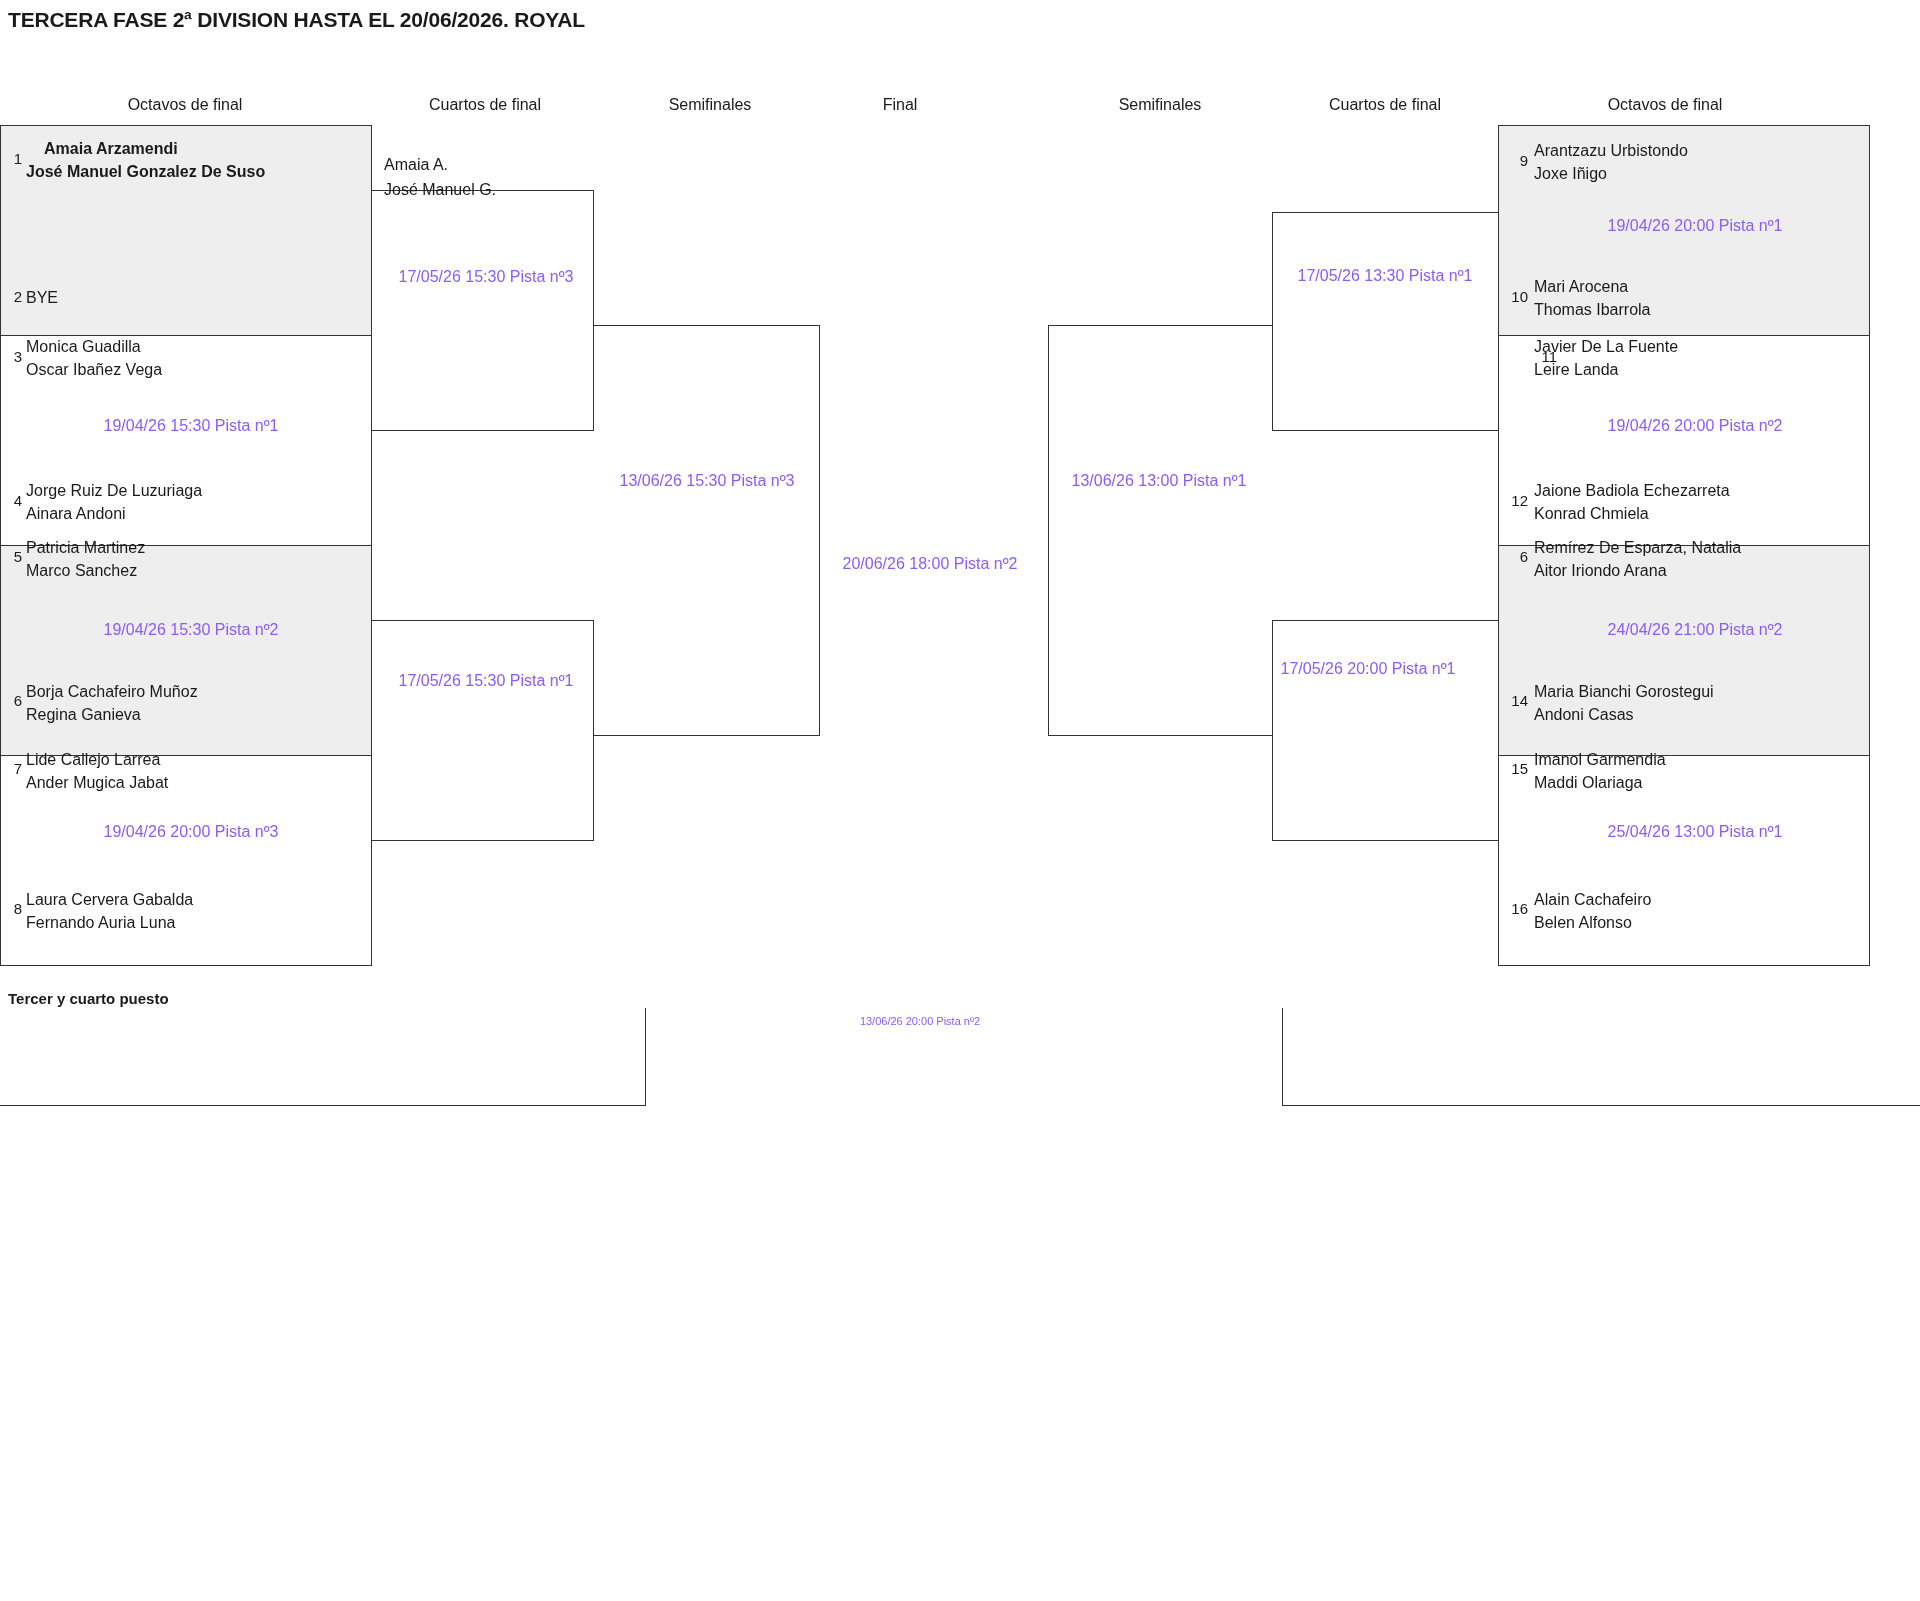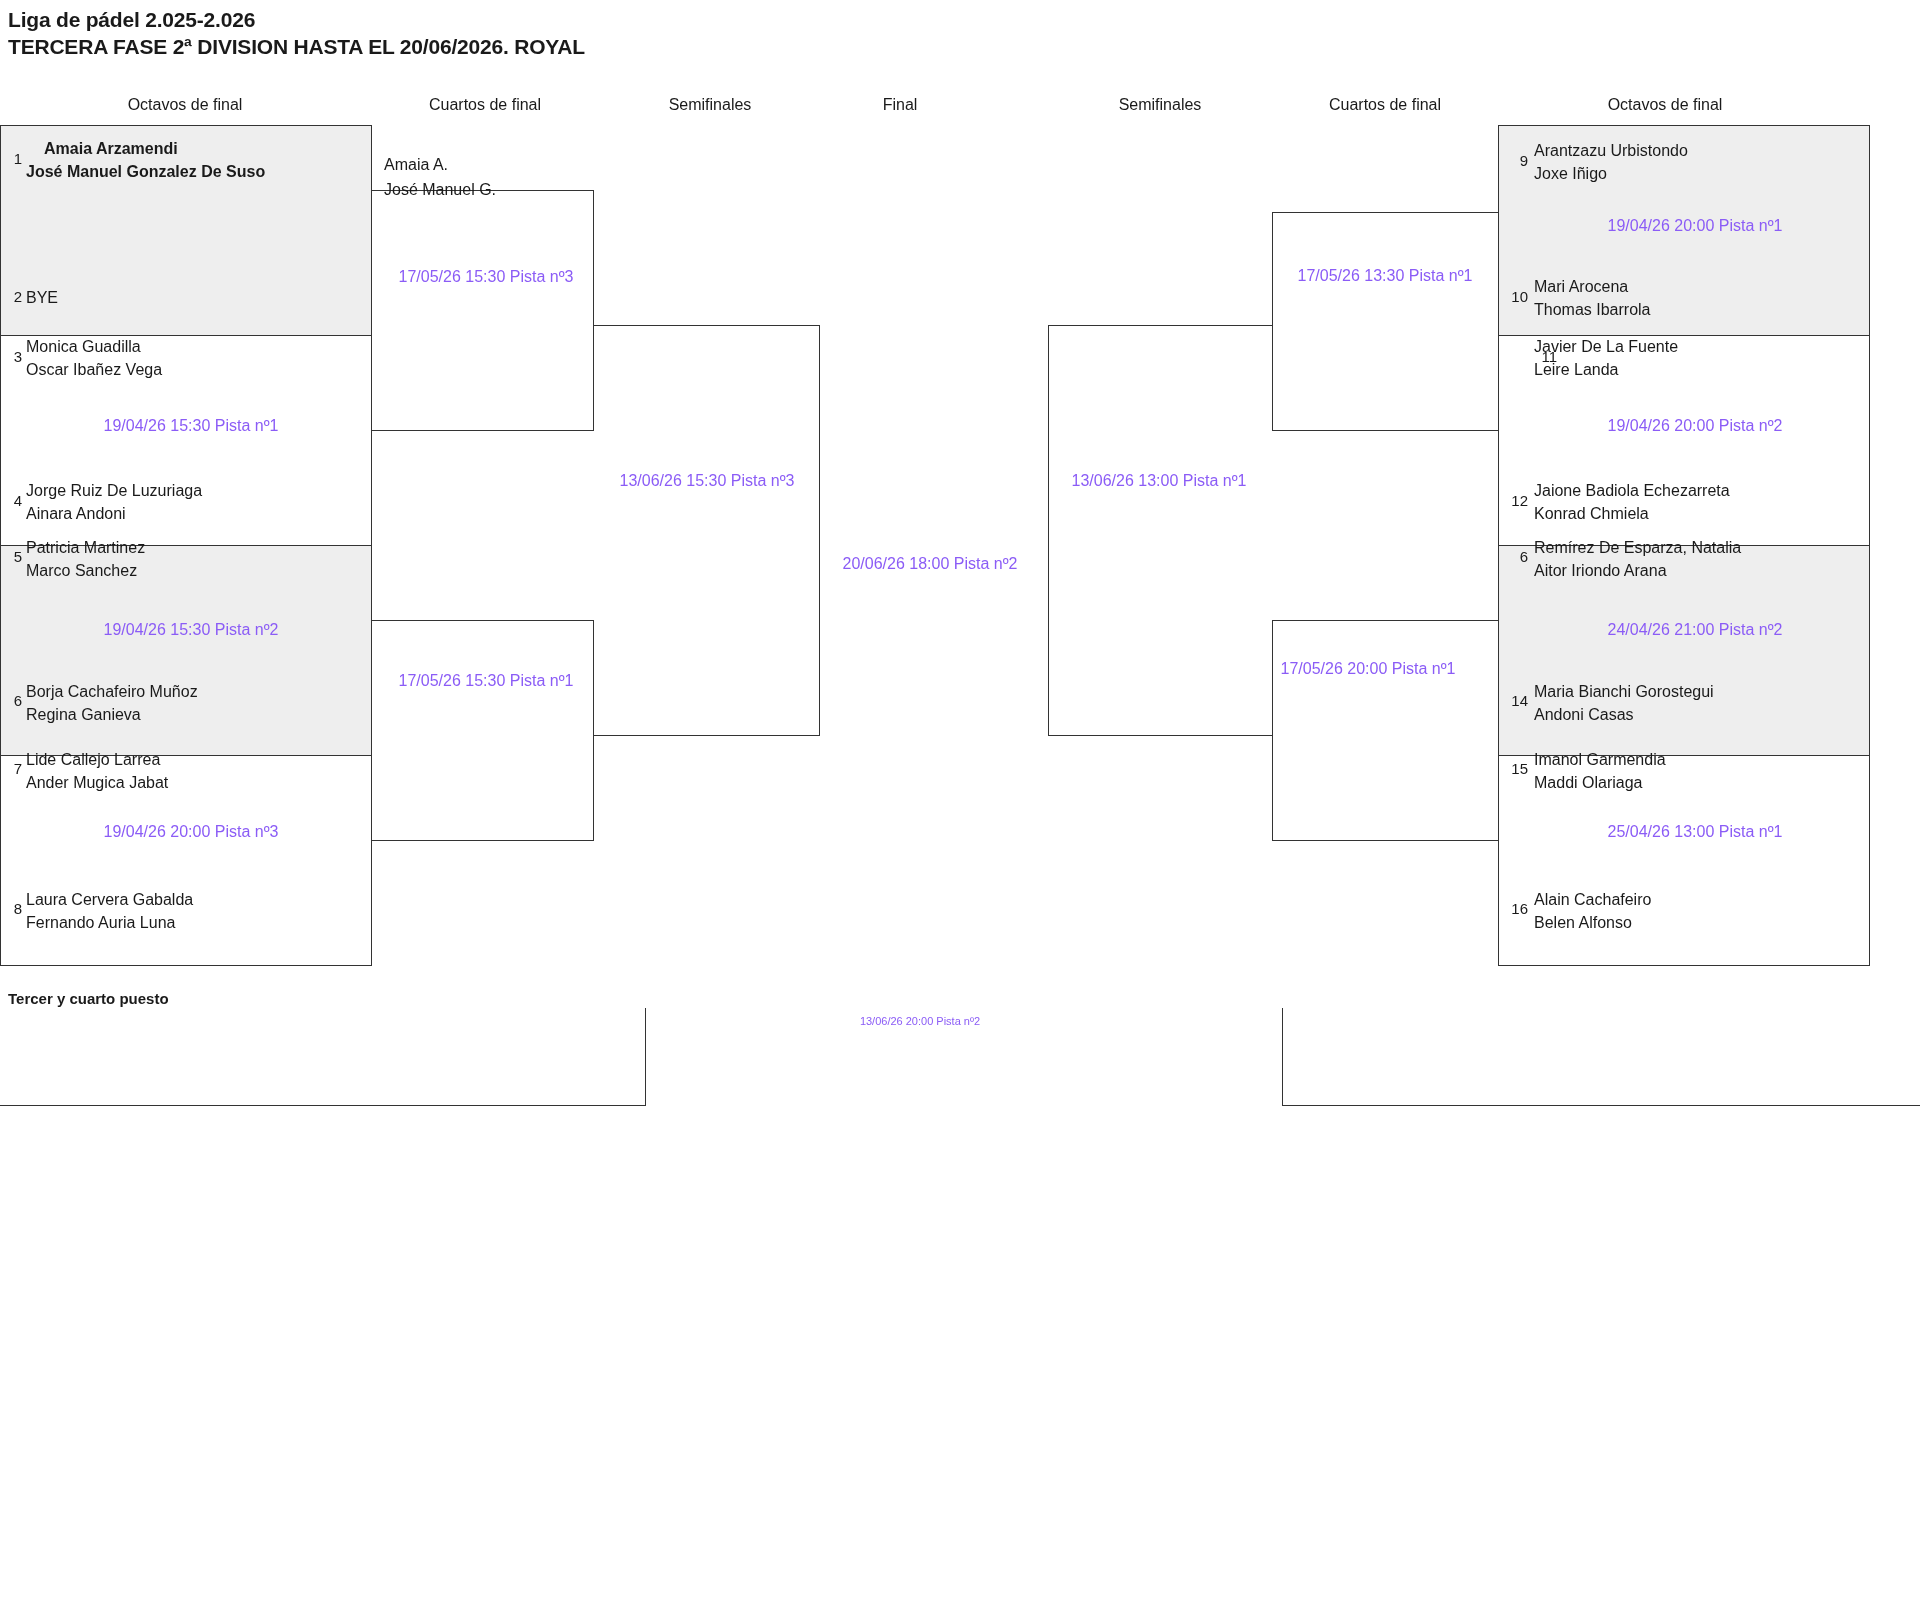--- a/index.html
+++ b/index.html
@@ -116,21 +116,20 @@
     font-size: 15px;
     font-weight: 700;
     line-height: 17px;
     white-space: nowrap;
   }
 </style>
 </head>
 <body>
 
 <div class="title-block">
-  <div class="title-line1">Liga de pádel 2.025-2.026</div>
   <div class="title-line2">TERCERA FASE 2ª DIVISION HASTA EL 20/06/2026. ROYAL</div>
 </div>
 
 <div class="round-header" style="left:65px; width:240px;">Octavos de final</div>
 <div class="round-header" style="left:365px; width:240px;">Cuartos de final</div>
 <div class="round-header" style="left:590px; width:240px;">Semifinales</div>
 <div class="round-header" style="left:815px; width:170px;">Final</div>
 <div class="round-header" style="left:1040px; width:240px;">Semifinales</div>
 <div class="round-header" style="left:1265px; width:240px;">Cuartos de final</div>
 <div class="round-header" style="left:1545px; width:240px;">Octavos de final</div>

